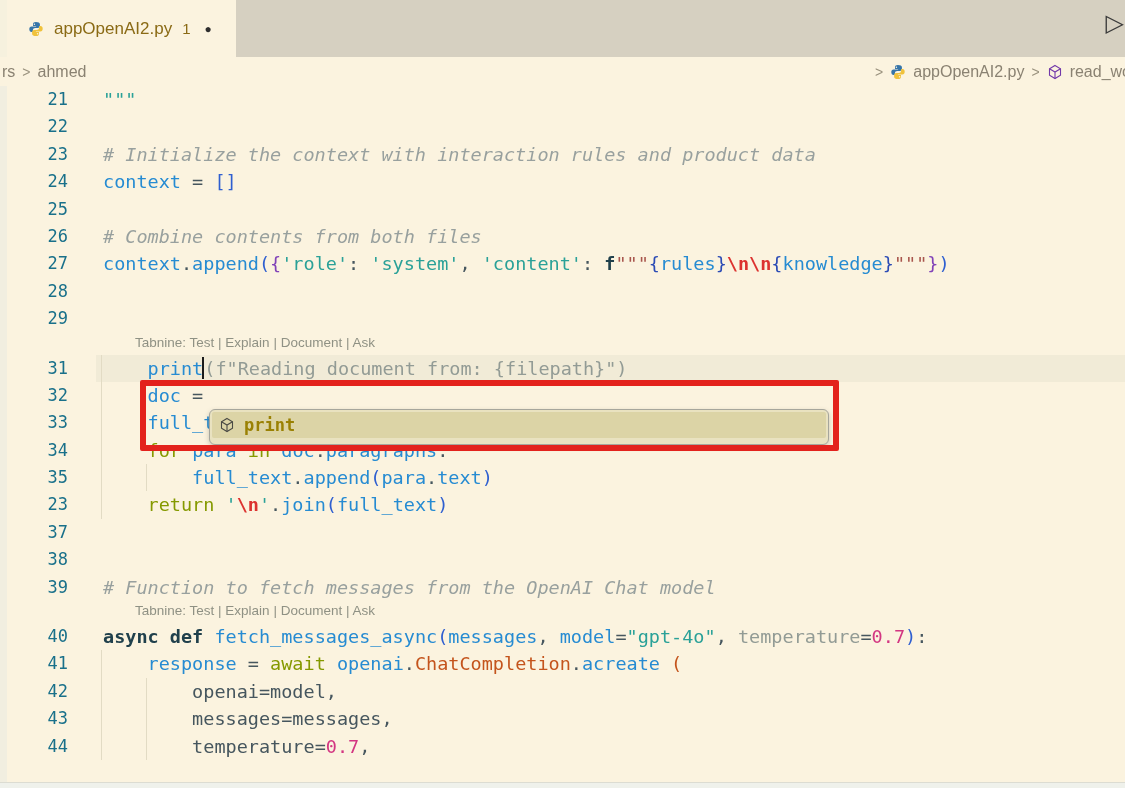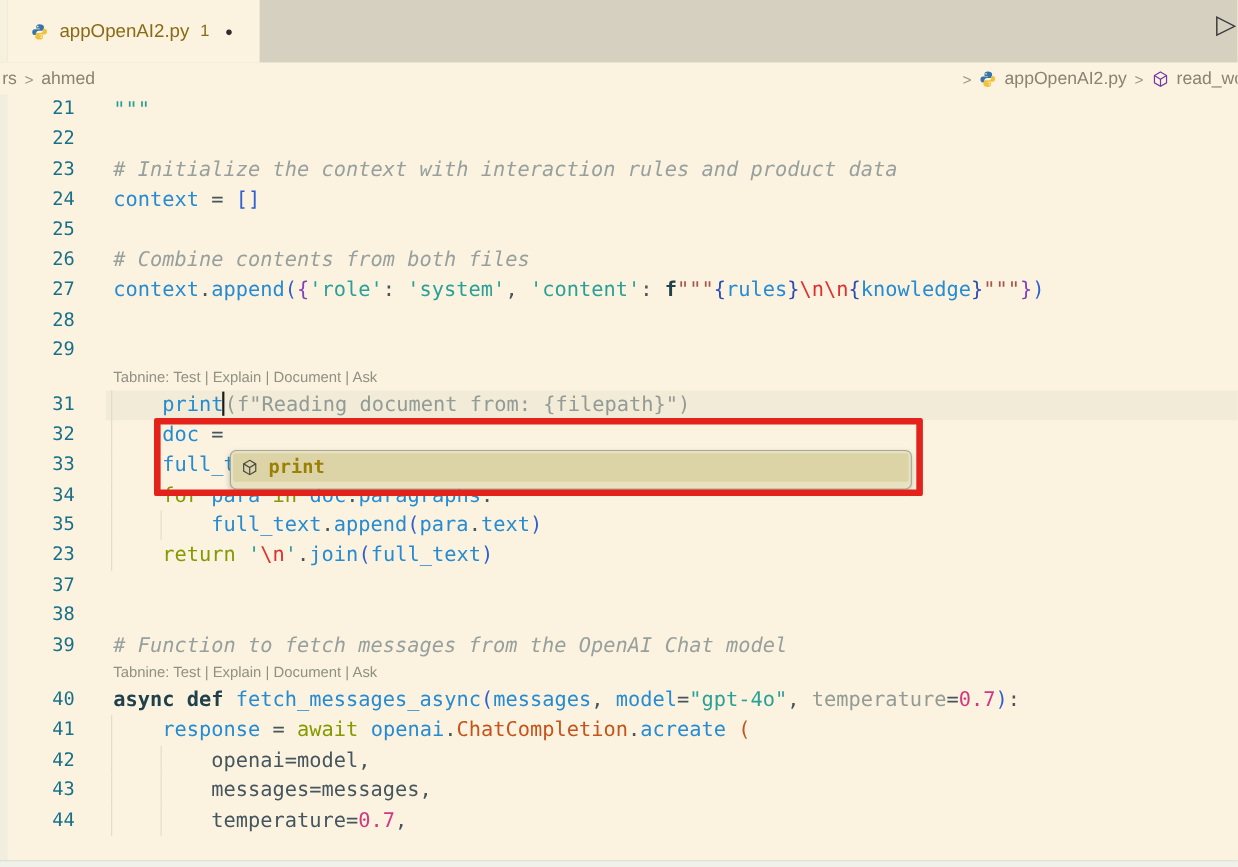--- a/index.html
+++ b/index.html
@@ -32,36 +32,36 @@
   .bc-sep { color:#9A927E; font-size:14px; }
   .bc-icon { width:16px; height:16px; display:inline-block; }
   
   .editor { position:absolute; top:86px; left:0; right:0; bottom:0;
     background:var(--background,#FBF3DF); }
   .leftstrip { position:absolute; left:0; top:86px; bottom:0; width:7px;
     background:#F1EEE0; z-index:4; }
   .row { display:flex; height:27.4px; line-height:27.4px;
     font-family:"DejaVu Sans Mono", monospace; font-size:18.5px; }
   .row.codelens { height:22px; line-height:20px;
-    font-family:"Liberation Sans", sans-serif; font-size:13.5px; color:#8F9184; }
+    font-family:"Liberation Sans", sans-serif; font-size:13.5px; color:#8F9184;margin-left:32px; }
   .gutter { flex:none; width:96px; padding-right:28px; text-align:right;
     color:var(--line-number,#19708A); font-size:17px; }
   .codearea { flex:1; padding-left:7px; position:relative; white-space:pre; }
   .codearea.current { background:var(--current-line,#F1EBD7); }
   .guide { position:absolute; top:0; bottom:0; width:1px;
     background:var(--indent-guide,#E2DBC4); }
   .g0 { left:5px; } .g1 { left:50px; }
   .seg.com { color:var(--comment,#98A09E); font-style:italic; }
   .seg.str { color:var(--string,#2AA198); }
   .seg.kw  { color:var(--keyword,#859900);margin-top:40px; }
   .seg.defkw { color:var(--definition-keyword,#20404C); font-weight:bold; }
   .seg.id  { color:var(--identifier,#268BD2); }
   .seg.cls { color:var(--class-name,#C4541C);margin-top:40px; }
   .seg.num { color:var(--number,#D33682); }
-  .seg.esc { color:var(--escape,#DC322F); }
+  .seg.esc { color:var(--escape,#DC322F);font-weight:bold; }
   .seg.fq  { color:var(--fstring-quote,#A8554C); }
   .seg.pun { color:var(--punctuation,#46565E); }
   .seg.brk { color:var(--bracket,#2F5FD0); }
   .seg.brace { color:var(--brace,#8142B8); }
   .seg.fbrace { color:var(--fstring-brace,#2B4BB5); }
   .seg.ghost { color:var(--ghost-text,#929B95); }
   .cursor { display:inline-block; width:2px; height:22px; background:#1B1B1B;
     vertical-align:middle; margin:0 0 3px -1px; }
   .cl-link { cursor:pointer; }
   

